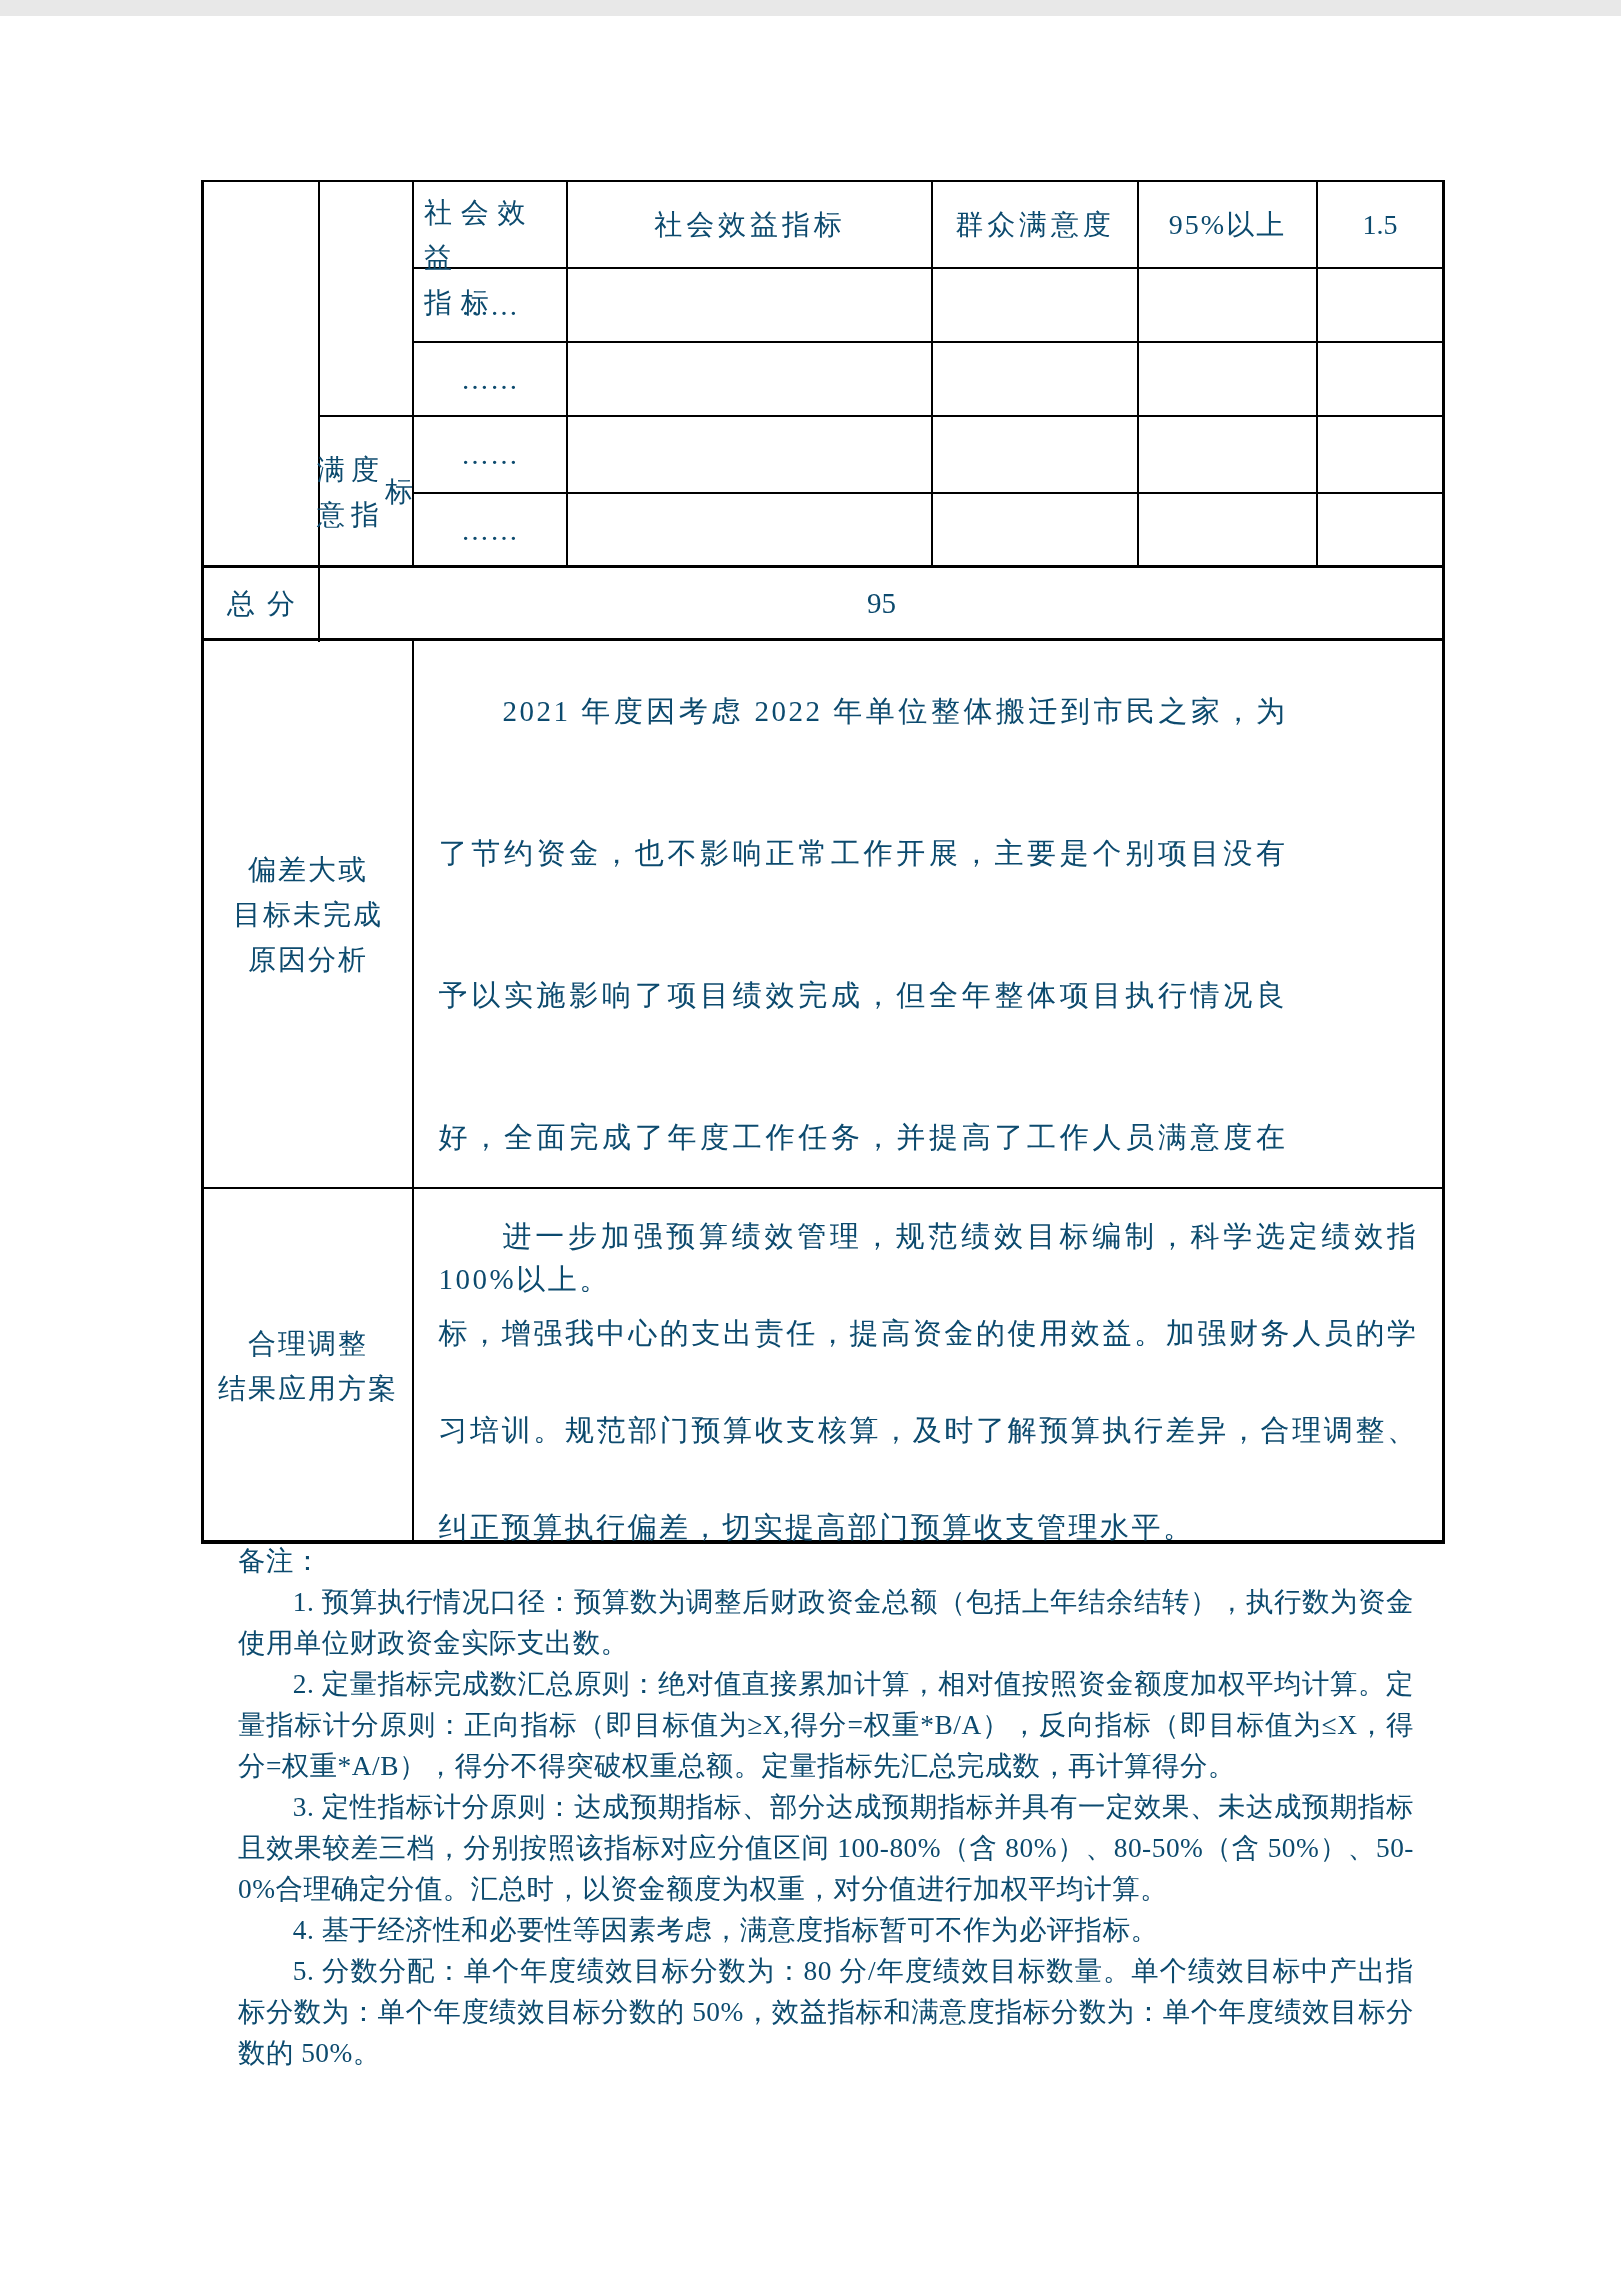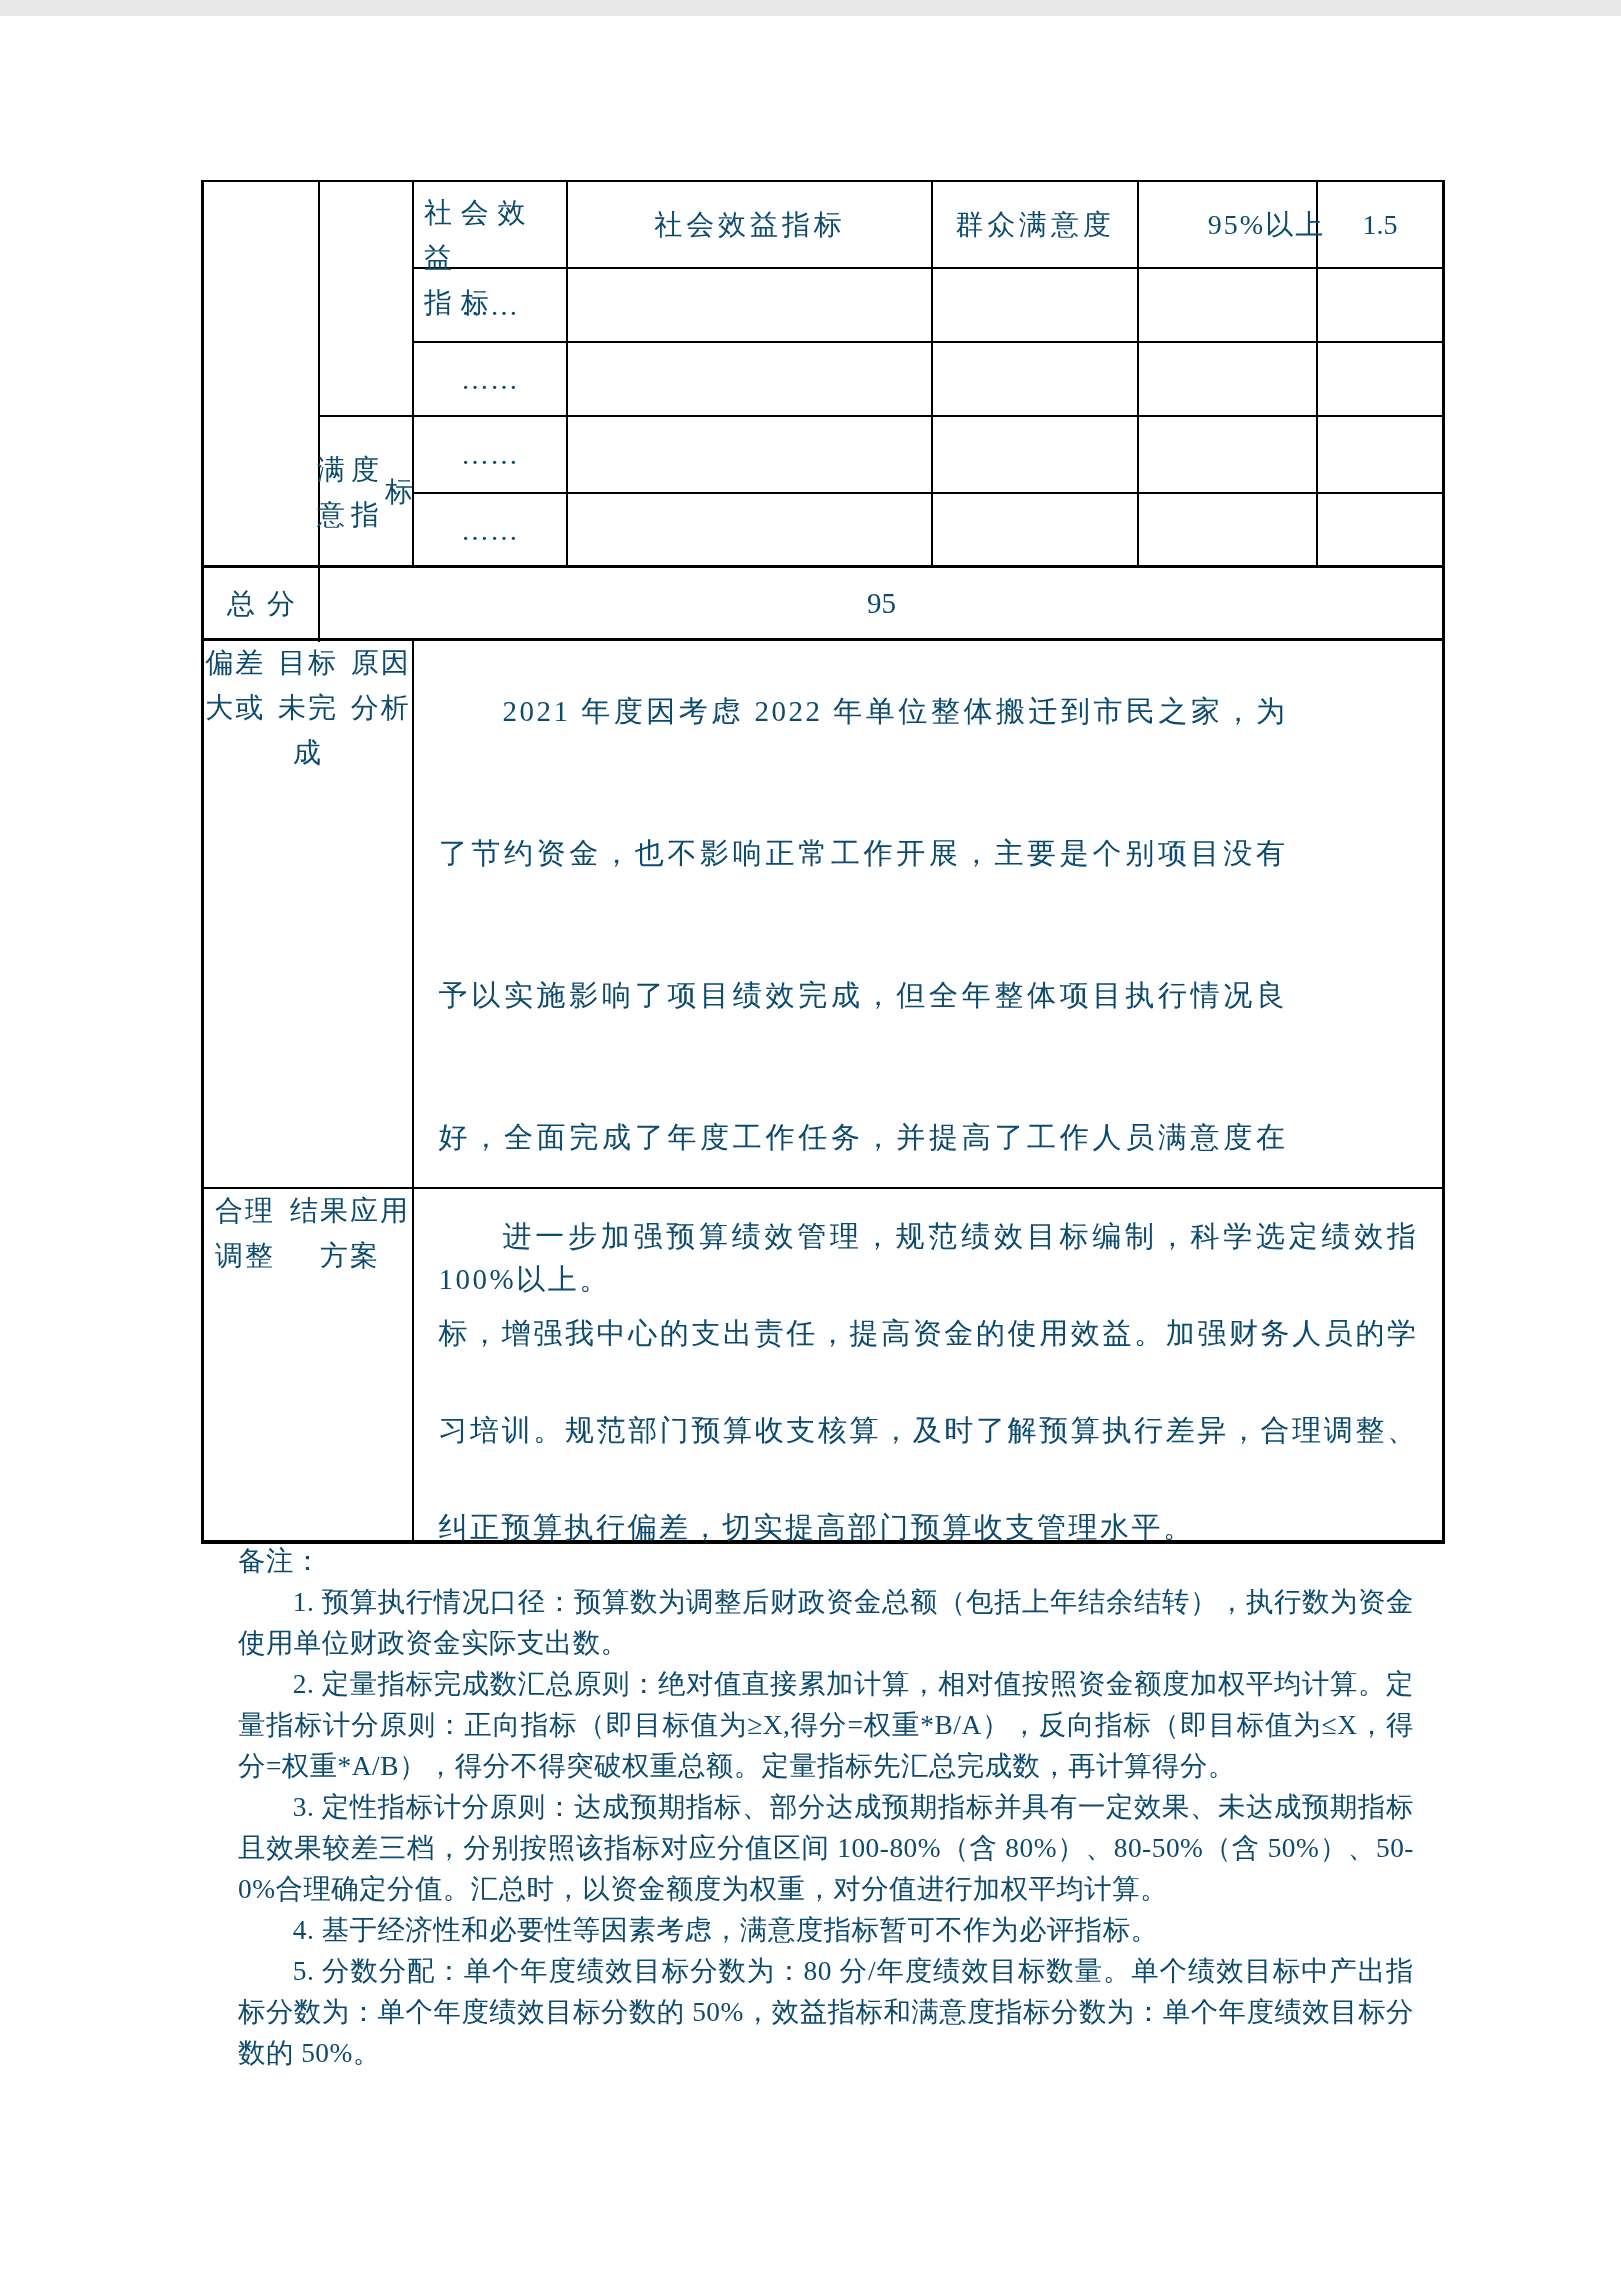--- a/index.html
+++ b/index.html
@@ -21,21 +21,21 @@
   }
   .cell.colflex{flex-direction:row;}
   .hdr-cat{
     position:absolute;
     font-size:28px;line-height:45px;
     letter-spacing:8.8px;
     text-align:left;
   }
   .label-cell{
     position:absolute;
-    display:flex;flex-direction:row;justify-content:center;
+    display:flex;flex-direction:column;justify-content:center;
     font-size:28px;line-height:45px;letter-spacing:2px;text-align:center;
   }
   .content-cell{
     position:absolute;
     box-sizing:border-box;
     padding:0 25.5px;
     font-size:29px;letter-spacing:2.5px;
     text-align:justify;
     text-indent:64px;
   }
@@ -77,21 +77,21 @@
   <div class="ln" style="left:931px;top:164px;width:2px;height:387px"></div>
   <div class="ln" style="left:1137px;top:164px;width:2px;height:387px"></div>
   <div class="ln" style="left:1316px;top:164px;width:2px;height:387px"></div>
 
   <div class="hdr-cat" style="left:424px;top:174px;width:132px;">
     <div>社会效益</div>
     <div>指标</div>
   </div>
   <div class="cell" style="left:567px;top:165px;width:366px;height:87px;letter-spacing:3.9px;">社会效益指标</div>
   <div class="cell" style="left:932px;top:165px;width:206px;height:87px;letter-spacing:3.9px;">群众满意度</div>
-  <div class="cell" style="left:1138px;top:165px;width:179px;height:87px;letter-spacing:2px;padding-left:39px;">95%以上</div>
+  <div class="cell" style="left:1138px;top:165px;width:179px;height:87px;letter-spacing:2px;">95%以上</div>
   <div class="cell" style="left:1317px;top:165px;width:126px;height:87px;">1.5</div>
 
   <div class="cell dots" style="left:413px;top:252px;width:154px;height:74px;">……</div>
   <div class="cell dots" style="left:413px;top:326px;width:154px;height:74px;">……</div>
   <div class="cell dots" style="left:413px;top:400px;width:154px;height:77px;">……</div>
   <div class="cell dots" style="left:413px;top:477px;width:154px;height:74px;">……</div>
 
   <div class="cell colflex" style="left:319px;top:400px;width:94px;height:151px;letter-spacing:5.9px;padding-left:3.9px;box-sizing:border-box;">
     <div>满意</div>
     <div>度指</div>

